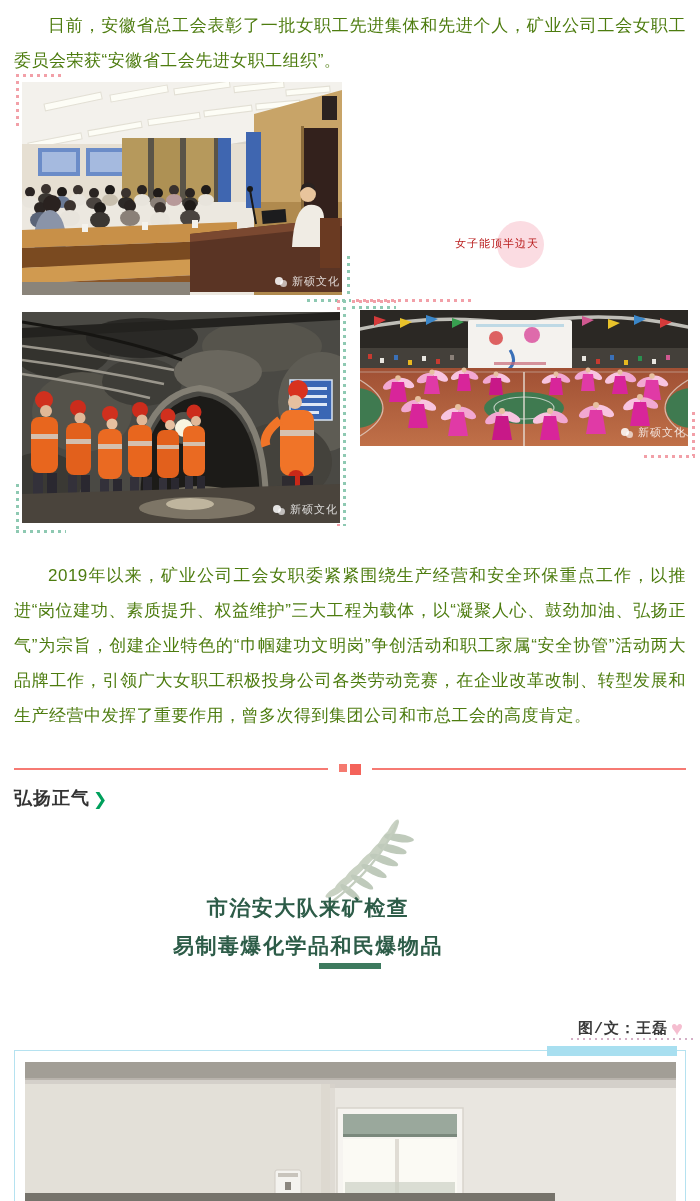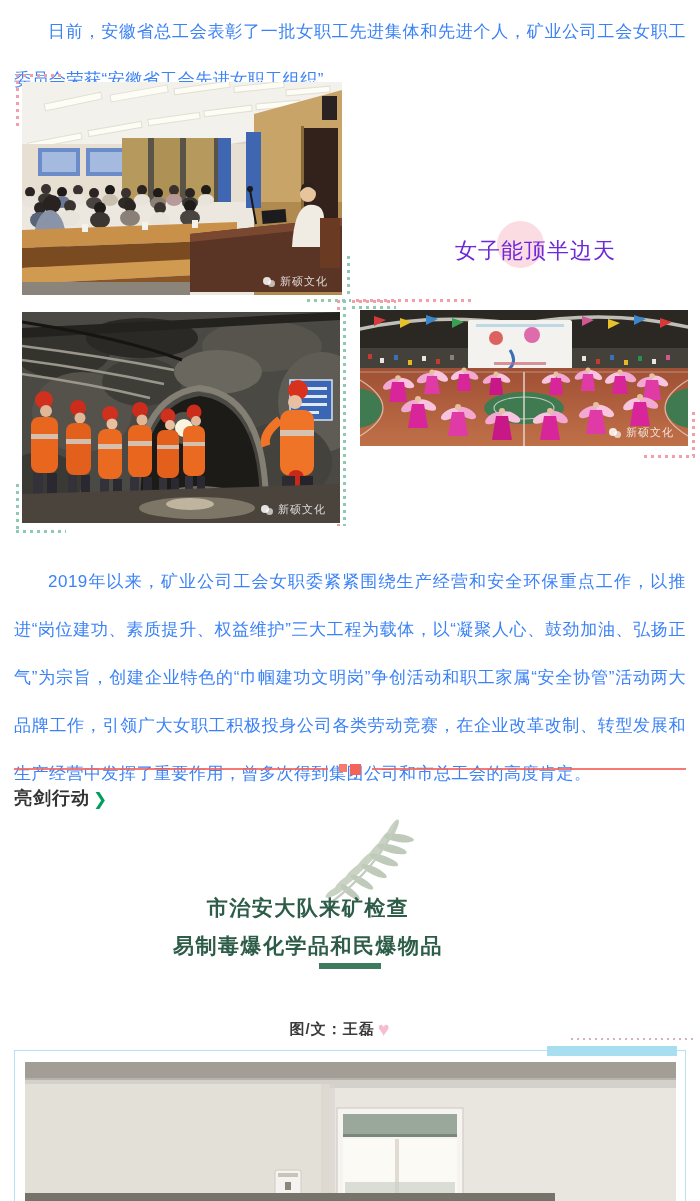--- a/index.html
+++ b/index.html
@@ -1,61 +1,61 @@
 <!DOCTYPE html>
 <html><head>
 <meta charset="utf-8">
 <style>
   html,body{margin:0;padding:0;background:#ffffff;}
   #page{
     position:relative;width:700px;height:1201px;overflow:hidden;background:#fff;
     font-family:"Liberation Sans","DejaVu Sans",sans-serif;color:#3d3d3d;
   }
   .para{
-    position:absolute;left:14px;width:672px;font-size:17px;line-height:48px;
-    text-align:justify;text-indent:2em;color:#3b82f6;letter-spacing:.5px;
+    position:absolute;left:14px;width:672px;font-size:17px;line-height:35px;
+    text-align:justify;text-indent:2em;color:#4d7c0f;letter-spacing:.5px;
   }
   .photo{position:absolute;overflow:hidden;background:#777;}
   .photo svg{display:block;width:100%;height:100%;}
   .wm{
-    position:absolute;right:14px;bottom:6px;display:flex;align-items:center;gap:4px;
+    position:absolute;right:2px;bottom:6px;display:flex;align-items:center;gap:4px;
     color:rgba(255,255,255,.8);font-size:11px;letter-spacing:1px;
   }
   .wm-logo{
     display:inline-block;width:13px;height:10px;position:relative;
   }
   .wm-logo::before{content:"";position:absolute;left:0;top:0;width:8px;height:8px;border-radius:50%;background:rgba(255,255,255,.85);}
   .wm-logo::after{content:"";position:absolute;left:5px;top:3px;width:7px;height:7px;border-radius:50%;background:rgba(255,255,255,.65);}
   .dot-h{position:absolute;height:3px;background-image:repeating-linear-gradient(90deg,var(--c) 0 3px,transparent 3px 7px);}
   .dot-v{position:absolute;width:3px;background-image:repeating-linear-gradient(180deg,var(--c) 0 3px,transparent 3px 7px);}
   .caption-circle{
     position:absolute;left:497px;top:221px;width:47px;height:47px;border-radius:50%;
     background:#fbdce2;
   }
   .caption-text{
-    position:absolute;left:455px;top:236px;font-size:22px;color:#6d28d9;letter-spacing:1px;white-space:nowrap;
+    position:absolute;left:455px;top:236px;font-size:11px;color:#b91c1c;letter-spacing:1px;white-space:nowrap;
   }
   .divider{position:absolute;left:14px;top:762px;width:672px;height:13px;display:flex;align-items:center;}
   .divider .line{flex:1;height:2px;background:#f4635a;opacity:.85;}
   .divider .sq1{width:8px;height:8px;background:#f57a70;margin-left:11px;transform:translateY(-1px);}
   .divider .sq2{width:11px;height:11px;background:#f4635a;margin:0 11px 0 3px;transform:translateY(1px);}
   .section-title{
     position:absolute;left:14px;top:786px;font-size:18px;font-weight:700;color:#333;
     letter-spacing:1px;display:flex;align-items:center;
   }
   .section-title .chev{color:#00a05c;font-size:17px;font-weight:700;margin-left:3px;transform:translateY(1px);}
   .leaf{position:absolute;left:298px;top:816px;width:122px;height:94px;z-index:0;}
   .green-h{
     position:absolute;left:0;width:616px;text-align:center;font-size:21px;font-weight:700;
     color:#2d5c48;letter-spacing:1.5px;z-index:1;
   }
   .green-underline{position:absolute;left:319px;top:963px;width:62px;height:6px;background:#3d7a5e;}
   .credit{
-    position:absolute;left:4px;top:1018px;width:672px;text-align:center;
-    font-size:15px;font-weight:700;color:#3a3a3a;letter-spacing:1px;
+    position:absolute;left:12px;top:1018px;width:672px;text-align:right;
+    font-size:15px;font-weight:700;color:#3a3a3a;letter-spacing:1px;font-family:Liberation Mono, monospace;
   }
   .credit .heart{color:#f5bed0;font-size:20px;margin-left:3px;vertical-align:-2px;font-weight:400;}
   .credit-dots{position:absolute;left:571px;top:1038px;width:126px;height:2px;
     background-image:repeating-linear-gradient(90deg,#d4afc6 0 2px,transparent 2px 6px);}
   .frame{
     position:absolute;left:14px;top:1050px;width:672px;height:151px;box-sizing:border-box;
     border:1px solid #b5e2f0;border-bottom:none;
   }
   .blue-bar{position:absolute;left:547px;top:1046px;width:130px;height:10px;background:#a8dff0;}
 </style>
@@ -456,21 +456,21 @@
   <div class="para" style="top:558px;">2019年以来，矿业公司工会女职委紧紧围绕生产经营和安全环保重点工作，以推进“岗位建功、素质提升、权益维护”三大工程为载体，以“凝聚人心、鼓劲加油、弘扬正气”为宗旨，创建企业特色的“巾帼建功文明岗”争创活动和职工家属“安全协管”活动两大品牌工作，引领广大女职工积极投身公司各类劳动竞赛，在企业改革改制、转型发展和生产经营中发挥了重要作用，曾多次得到集团公司和市总工会的高度肯定。</div>
 
   <div class="divider">
     <div class="line"></div>
     <div class="sq1"></div>
     <div class="sq2"></div>
     <div class="line"></div>
   </div>
 
   <div class="section-title">
-    <span>亮剑行动</span>
+    <span>弘扬正气</span>
     <span class="chev">❯</span>
   </div>
 
   <svg class="leaf" viewBox="0 0 122 94">
     <g fill="#c9d2c3">
       <ellipse cx="94" cy="15" rx="13" ry="3.6" transform="rotate(-62 94 15)"></ellipse>
       <ellipse cx="86" cy="25" rx="13" ry="3.6" transform="rotate(-56 86 25)"></ellipse>
       <ellipse cx="78" cy="35" rx="14" ry="3.8" transform="rotate(-50 78 35)"></ellipse>
       <ellipse cx="68" cy="45" rx="14" ry="3.8" transform="rotate(-45 68 45)"></ellipse>
       <ellipse cx="58" cy="55" rx="14" ry="3.8" transform="rotate(-40 58 55)"></ellipse>

